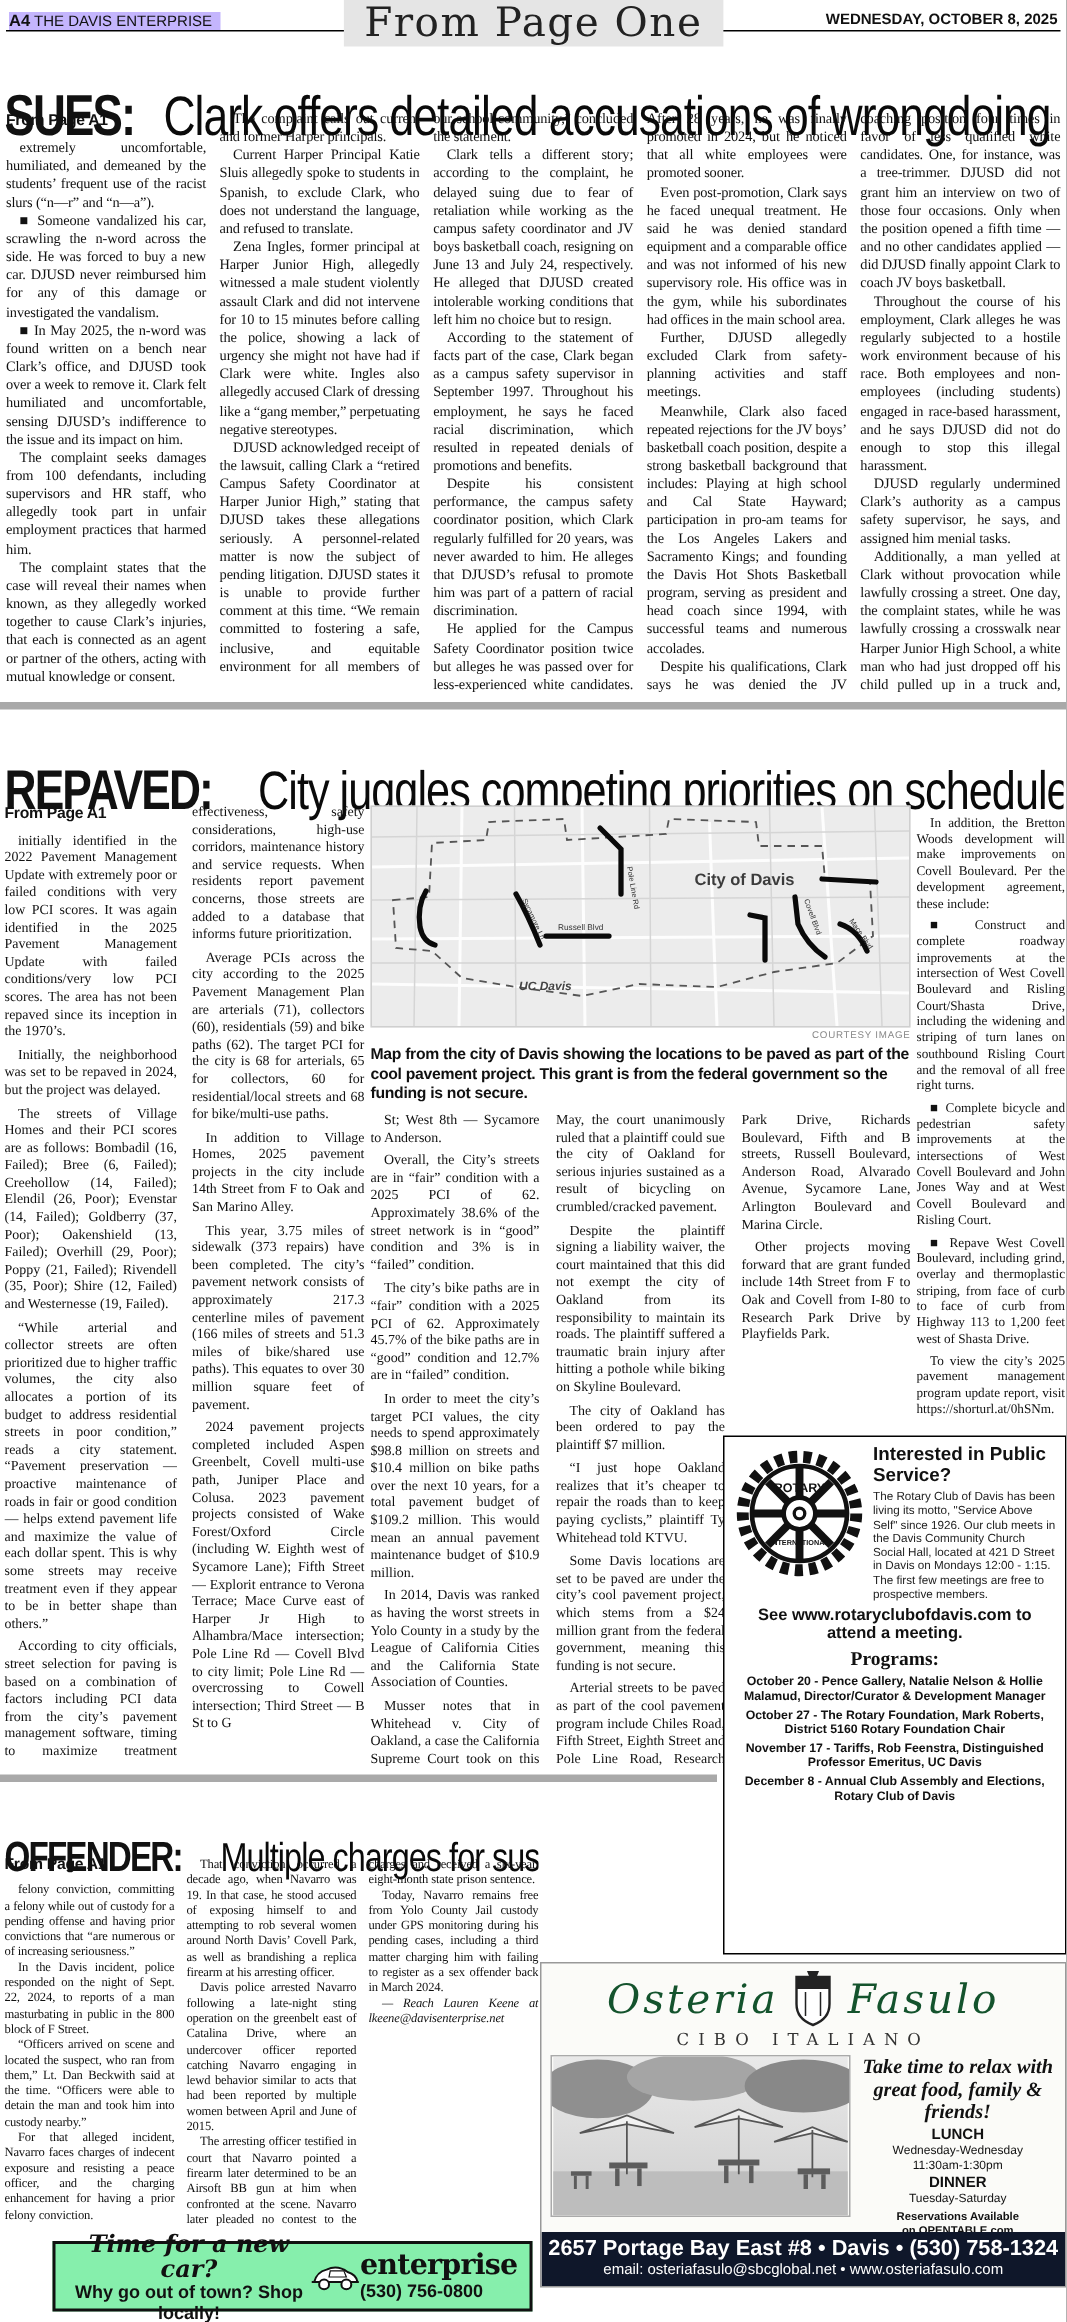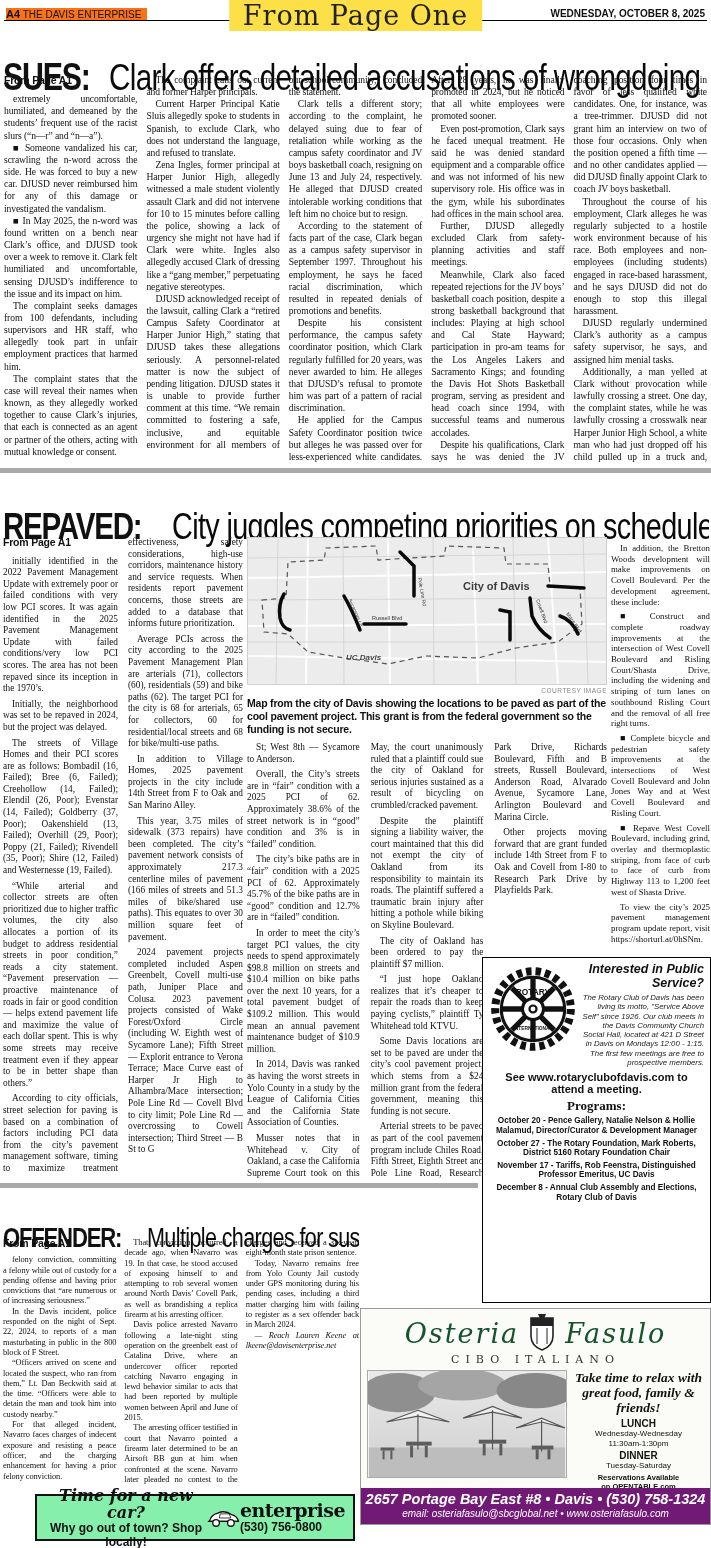--- a/index.html
+++ b/index.html
@@ -5,25 +5,25 @@
   * { margin:0; padding:0; box-sizing:border-box; }
   html,body { background:#777; }
   .page {
     position:relative; width:711px; height:1548px; margin:0 auto;
     background:#fff; color:#111; overflow:hidden;
     font-family:"Liberation Serif", serif;
   }
   
   .masthead { position:absolute; left:0; top:0; width:711px; height:30px; }
   .masthead .rule { position:absolute; left:4px; right:4px; top:20px; border-top:1.5px solid #000; }
-  .mast-left { position:absolute; left:6px; top:8px; background:#f97316; padding-right:6px;
+  .mast-left { position:absolute; left:6px; top:8px; background:#c4b5fd; padding-right:6px;
     font-family:"Liberation Sans", sans-serif; font-size:10px; letter-spacing:0; }
   .mast-left b { font-size:11px; }
   .mast-center { position:absolute; left:50%; top:0; transform:translateX(-50%);
-    background:#fde047; padding:0 14px; font-family:"DejaVu Serif", serif;
+    background:#e5e5e5; padding:0 14px; font-family:"DejaVu Serif", serif;
     font-size:27px; letter-spacing:1px; color:#222; white-space:nowrap; }
   .mast-right { position:absolute; right:6px; top:8px; background:#fff; padding-left:6px;
     font-family:"Liberation Sans", sans-serif; font-size:10px; font-weight:bold; }
   
   .headline { position:absolute; white-space:nowrap; overflow:hidden;margin-top:30px; }
   .headline .kick {
     display:inline-block; font-family:"Liberation Sans", sans-serif; font-weight:bold;
     letter-spacing:-1.5px; transform:scale(.82,1.04); transform-origin:0 70%; }
   .headline .rest {
     display:inline-block; font-family:"Liberation Sans", sans-serif; font-weight:normal;
@@ -54,21 +54,21 @@
     font-family:"Liberation Sans", sans-serif; font-size:6.5px; letter-spacing:.5px; color:#888; }
   .map-caption { position:absolute; left:247px; top:697px; width:360px;
     font-family:"Liberation Sans", sans-serif; font-weight:bold; font-size:10.5px;
     line-height:13px; letter-spacing:-.2px; }
   
   .rotary { position:absolute; left:482px; top:957px; width:229px; height:346px;
     border:1.5px solid #000; background:#fff; padding:5px 6px;
     font-family:"Liberation Sans", sans-serif; }
   .rotary-top { display:flex; gap:5px; }
   .rotary-logo { width:88px; height:92px; flex:0 0 auto; }
-  .rotary-right { flex:1; text-align:right;font-style:italic; }
+  .rotary-right { flex:1; text-align:left; }
   .rotary-title { font-weight:bold; font-size:12.5px; line-height:13.5px; margin-bottom:3px; }
   .rotary-body { font-size:7.8px; line-height:9.3px; color:#222; }
   .rotary-see { font-weight:bold; font-size:11px; text-align:center; margin-top:4px; }
   .rotary-programs-hd { font-weight:bold; font-size:13px; text-align:center; margin-top:3px;
     font-family:"Liberation Serif", serif; }
   .programs { margin-top:2px; }
   .programs p { font-weight:bold; font-size:8.2px; line-height:9.6px; text-align:center;
     margin-bottom:3px; }
   
   .osteria { position:absolute; left:360px; top:1308px; width:351px; height:217px;
@@ -80,22 +80,22 @@
     letter-spacing:6px; color:#333; margin-top:1px; }
   .ost-main { display:flex; padding:4px 6px 0 6px; gap:6px; }
   .ost-photo { width:200px; height:108px; flex:0 0 auto; border:1px solid #aaa; }
   .ost-panel { flex:1; text-align:center; font-family:"Liberation Sans", sans-serif; }
   .ost-tag { font-family:Liberation Serif, serif; font-weight:bold; font-style:italic;
     font-size:13.5px; line-height:15px; margin-bottom:3px; }
   .ost-meal { font-weight:bold; font-size:10px; margin-top:2px; }
   .ost-small { font-size:8px; line-height:9.5px; }
   .ost-note { font-weight:bold; font-size:7.5px; line-height:9px; margin-top:2px; }
   .ost-loc { font-style:italic; font-weight:bold; font-size:7px; line-height:8.5px; margin-top:2px; }
-  .ost-bar { position:absolute; left:0; right:0; bottom:0; height:36px; background:#701a75;
-    color:#fff; text-align:center; font-family:"Liberation Sans", sans-serif; padding-top:3px;font-style:italic; }
+  .ost-bar { position:absolute; left:0; right:0; bottom:0; height:36px; background:#0f172a;
+    color:#fff; text-align:center; font-family:"Liberation Sans", sans-serif; padding-top:3px; }
   .ost-bar-1 { font-weight:bold; font-size:14.5px; letter-spacing:0; }
   .ost-bar-2 { font-size:10px; margin-top:1px; }
   
   .car-ad { position:absolute; left:35px; top:1494px; width:320px; height:47px;
     border:2.5px solid #111; display:flex; align-items:center; justify-content:space-between;
     padding:2px 8px; background:#86efac; }
   .car-left { text-align:center; }
   .car-l1 { font-family:"DejaVu Serif", serif; font-weight:bold; font-style:italic;
     font-size:16px; line-height:17px; }
   .car-l2 { font-family:"Liberation Sans", sans-serif; font-weight:bold; font-size:12px; }

